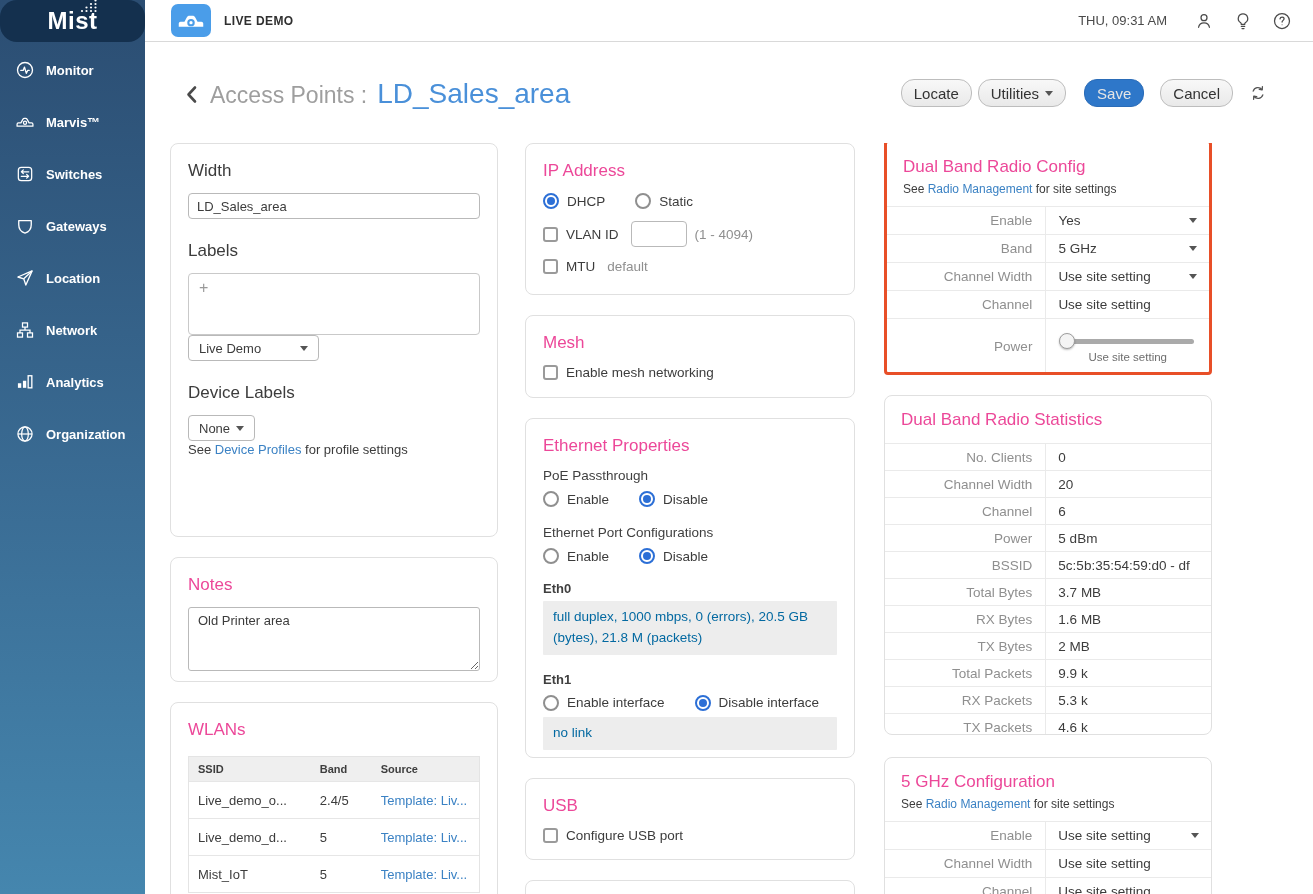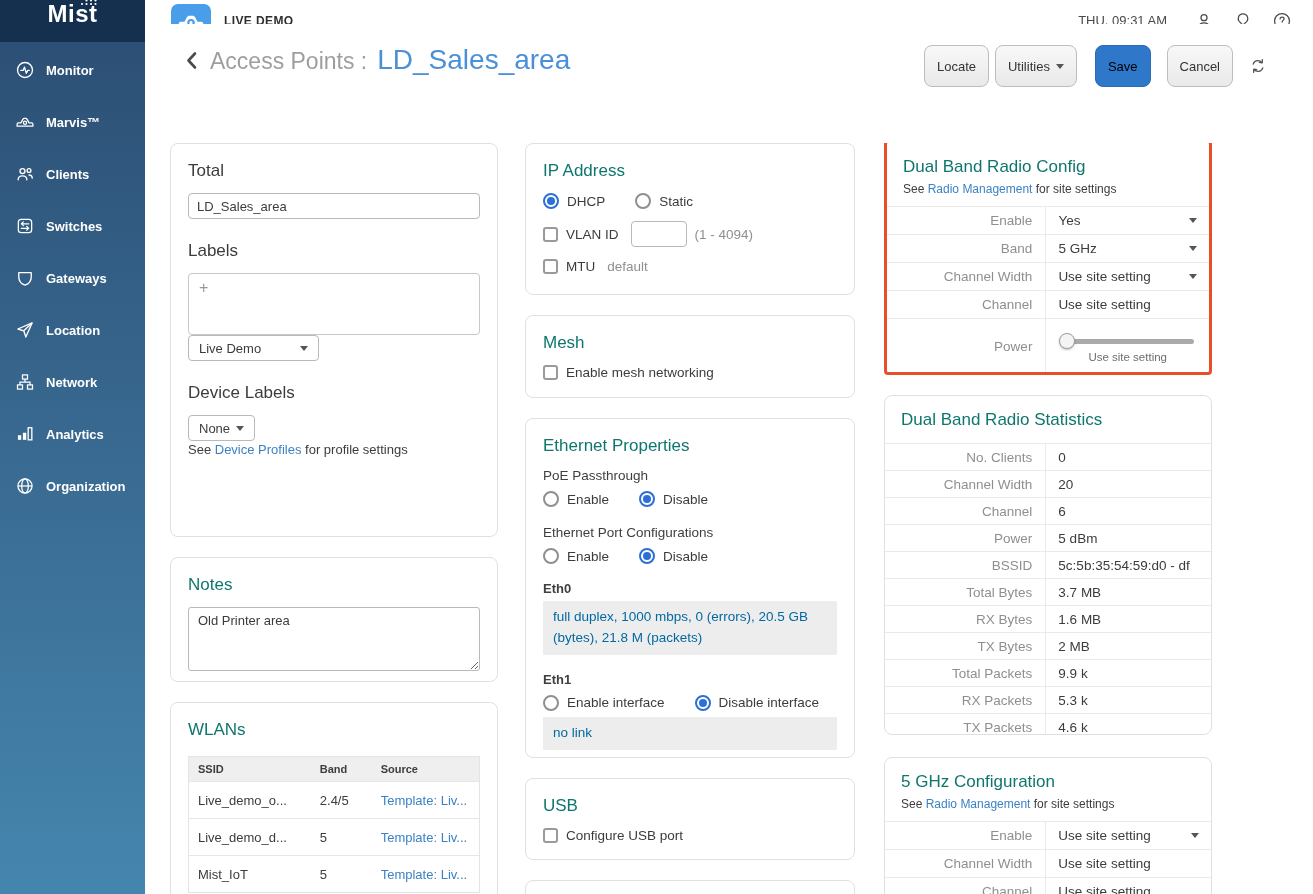--- a/index.html
+++ b/index.html
@@ -1,59 +1,59 @@
 <!DOCTYPE html>
 <html><head>
 <meta charset="utf-8">
 <style>
   * { box-sizing: border-box; }
   html,body { margin:0; padding:0; width:1313px; height:894px; overflow:hidden;
     font-family:"Liberation Sans", sans-serif; background:#fff; }
   
   .sidebar { position:absolute; left:0; top:0; width:145px; height:894px;
     background:linear-gradient(180deg,#2b4d72 0%,#3a6c94 55%,#4586ae 100%); z-index:10; }
-  .logo-block { height:42px; background:#14304e; display:flex; justify-content:center; }
+  .logo-block { height:42px; background:#14304e; display:flex; align-items:center; justify-content:center;border-radius:17px; }
   .logo-text { color:#fff; font-size:24px; font-weight:bold; letter-spacing:.5px; position:relative; }
   .logo-dots { position:absolute; right:-4px; top:-8px; }
   .nav { padding-top:2px; }
   .nav-item { height:52px; display:flex; align-items:center; padding-left:15px; gap:11px;
     color:#fff; font-size:13px; font-weight:600; cursor:pointer; }
   .nav-item.active { background:#17334f; }
   .nav-item svg { flex:0 0 auto; }
   
   .topbar { position:absolute; left:145px; top:0; right:0; height:42px; background:#fff;
     border-bottom:1px solid #d9d9d9; display:flex; align-items:center; }
   .org-chip { display:flex; align-items:center; margin-left:26px; gap:13px; }
   .org-icon { width:40px; height:33px; border-radius:7px; background:#4a9de9; display:flex; align-items:center; justify-content:center; }
   .org-label { font-size:12px; font-weight:bold; color:#2f2f2f; letter-spacing:.4px; }
   .topbar-right { margin-left:auto; display:flex; align-items:center; gap:19px; margin-right:21px; }
   .top-time { font-size:13px; color:#4a4a4a; margin-right:8px; }
   
-  .toolbar { position:absolute; left:145px; top:24px; right:0; height:101px; background:#fff; }
+  .toolbar { position:absolute; left:145px; top:58px; right:0; height:101px; background:#fff; }
   .crumb-row { position:absolute; left:40px; top:20px; display:flex; align-items:baseline; gap:10px; }
   .back-ico { position:relative; top:1px; margin-right:2px; }
   .crumb { font-size:23px; color:#9e9e9e; }
   .page-title { font-size:28px; color:#4a90d9; }
   .btn-row { position:absolute; right:47px; top:21px; display:flex; align-items:center; gap:6px; }
-  .btn { font-size:13px; color:#333; background:linear-gradient(#f8f8f8,#e9e9e9);
-    border:1px solid #bdbdbd; border-radius:8px; height:42px; padding:0 12px;
+  .btn { font-size:15px; color:#333; background:linear-gradient(#f8f8f8,#e9e9e9);
+    border:1px solid #bdbdbd; border-radius:13px; height:28px; padding:0 12px;
     display:flex; align-items:center; gap:6px; font-family:inherit; }
-  .btn.primary { background:#2e77c9; border-color:#2a6cb8; color:#000000; margin-left:12px; margin-right:10px; }
+  .btn.primary { background:#2e77c9; border-color:#2a6cb8; color:#e5e5e5; margin-left:12px; margin-right:10px; }
   .btn-row .refresh { margin-left:11px; display:flex; }
   .caret { width:0; height:0; border-left:4px solid transparent; border-right:4px solid transparent; border-top:5px solid #555; display:inline-block; }
   
   .cards { position:absolute; left:170px; top:143px; width:1143px; height:751px; overflow:hidden;
     display:flex; align-items:flex-start; }
   .col { display:flex; flex-direction:column; }
   .col1 { width:328px; margin-right:27px; }
   .col2 { width:330px; margin-right:29px; }
   .col3 { width:328px; margin-top:-3px; }
   .card { background:#fff; border:1px solid #e0e0e0; border-radius:8px; margin-bottom:20px;
     padding:15px 17px 18px; width:100%; }
-  .card-title { font-size:17px; color:#0f766e; margin:2px 0 12px; }
+  .card-title { font-size:17px; color:#ec4899; margin:2px 0 12px; }
   .field-label { font-size:17px; color:#3c3c3c; margin:22px 0 12px; }
   .field-label.first { margin-top:2px; }
   
   .text-input { width:100%; height:26px; border:1px solid #b9b9b9; border-radius:4px;
     padding:0 8px; font-size:13px; color:#3c3c3c; font-family:inherit; }
   .labels-box { border:1px solid #c9c9c9; border-radius:4px; height:62px; padding:5px 10px; }
   .plus { color:#999; font-size:16px; }
   .select { display:inline-flex; align-items:center; justify-content:space-between;
     border:1px solid #b9b9b9; border-radius:4px; height:26px; padding:0 10px; font-size:13px; color:#3c3c3c; background:#fff; }
   .note { font-size:13px; color:#3c3c3c; margin-top:1px; }
@@ -133,29 +133,20 @@
       <span>Monitor</span>
     </div>
     <div class="nav-item">
       <svg class="icon20" viewBox="0 0 24 24" fill="none" stroke="#fff" stroke-width="1.5">
           <path d="M2.5 17 v-2.4 c0-.9.7-1.6 1.6-1.6 h3 l2.3-4.2 c.4-.7 1.1-1.1 1.8-1.1 h1.6 c.7 0 1.4.4 1.8 1.1 l2.3 4.2 h3 c.9 0 1.6.7 1.6 1.6 V17 z" stroke-linejoin="round"></path>
           <circle cx="12" cy="12.8" r="1.9"></circle>
         </svg>
       <span>Marvis™</span>
     </div>
     <div class="nav-item">
-      <svg class="icon20" viewBox="0 0 24 24" fill="none" stroke="#fff" stroke-width="1.6">
-          <circle cx="9" cy="8.5" r="3"></circle>
-          <path d="M3.8 19 c0-3 2.3-4.7 5.2-4.7 s5.2 1.7 5.2 4.7" stroke-linecap="round"></path>
-          <circle cx="16.8" cy="7.8" r="2.3"></circle>
-          <path d="M16.8 13.2 c2.4 0 3.9 1.5 3.9 3.8" stroke-linecap="round"></path>
-        </svg>
-      <span>Clients</span>
-    </div>
-    <div class="nav-item">
       <svg class="icon20" viewBox="0 0 24 24" fill="none" stroke="#fff" stroke-width="1.5">
           <rect x="4" y="4" width="16" height="16" rx="3.5"></rect>
           <path d="M16.5 9.3 h-8.5 M10 7 l-2.3 2.3 2.3 2.3 M7.5 14.7 h8.5 M14 12.4 l2.3 2.3 -2.3 2.3" stroke-linecap="round" stroke-linejoin="round"></path>
         </svg>
       <span>Switches</span>
     </div>
     <div class="nav-item">
       <svg class="icon20" viewBox="0 0 24 24" fill="none" stroke="#fff" stroke-width="1.6">
           <path d="M4.5 5.5 h15 v5 c0 5.2-3.4 8.8-7.5 10 -4.1-1.2-7.5-4.8-7.5-10 z" stroke-linejoin="round"></path>
         </svg>
@@ -249,21 +240,21 @@
           <path d="M5.4 21.4 l.3-4.5 4.4.6"></path>
         </svg>
     </span>
   </div>
 </div>
 
 <div class="cards">
 
   <div class="col col1">
     <div class="card" style="height:394px;">
-      <div class="field-label first">Total</div>
+      <div class="field-label first">Width</div>
       <input class="text-input" value="LD_Sales_area" style="">
       <div class="field-label">Labels</div>
       <div class="labels-box"><span class="plus">+</span></div>
       <div class="select" style="width:131px;">
           <span>Live Demo</span>
           <span class="caret"></span>
         </div>
       <div class="field-label">Device Labels</div>
       <div class="select" style="width:67px;">
           <span>None</span>

